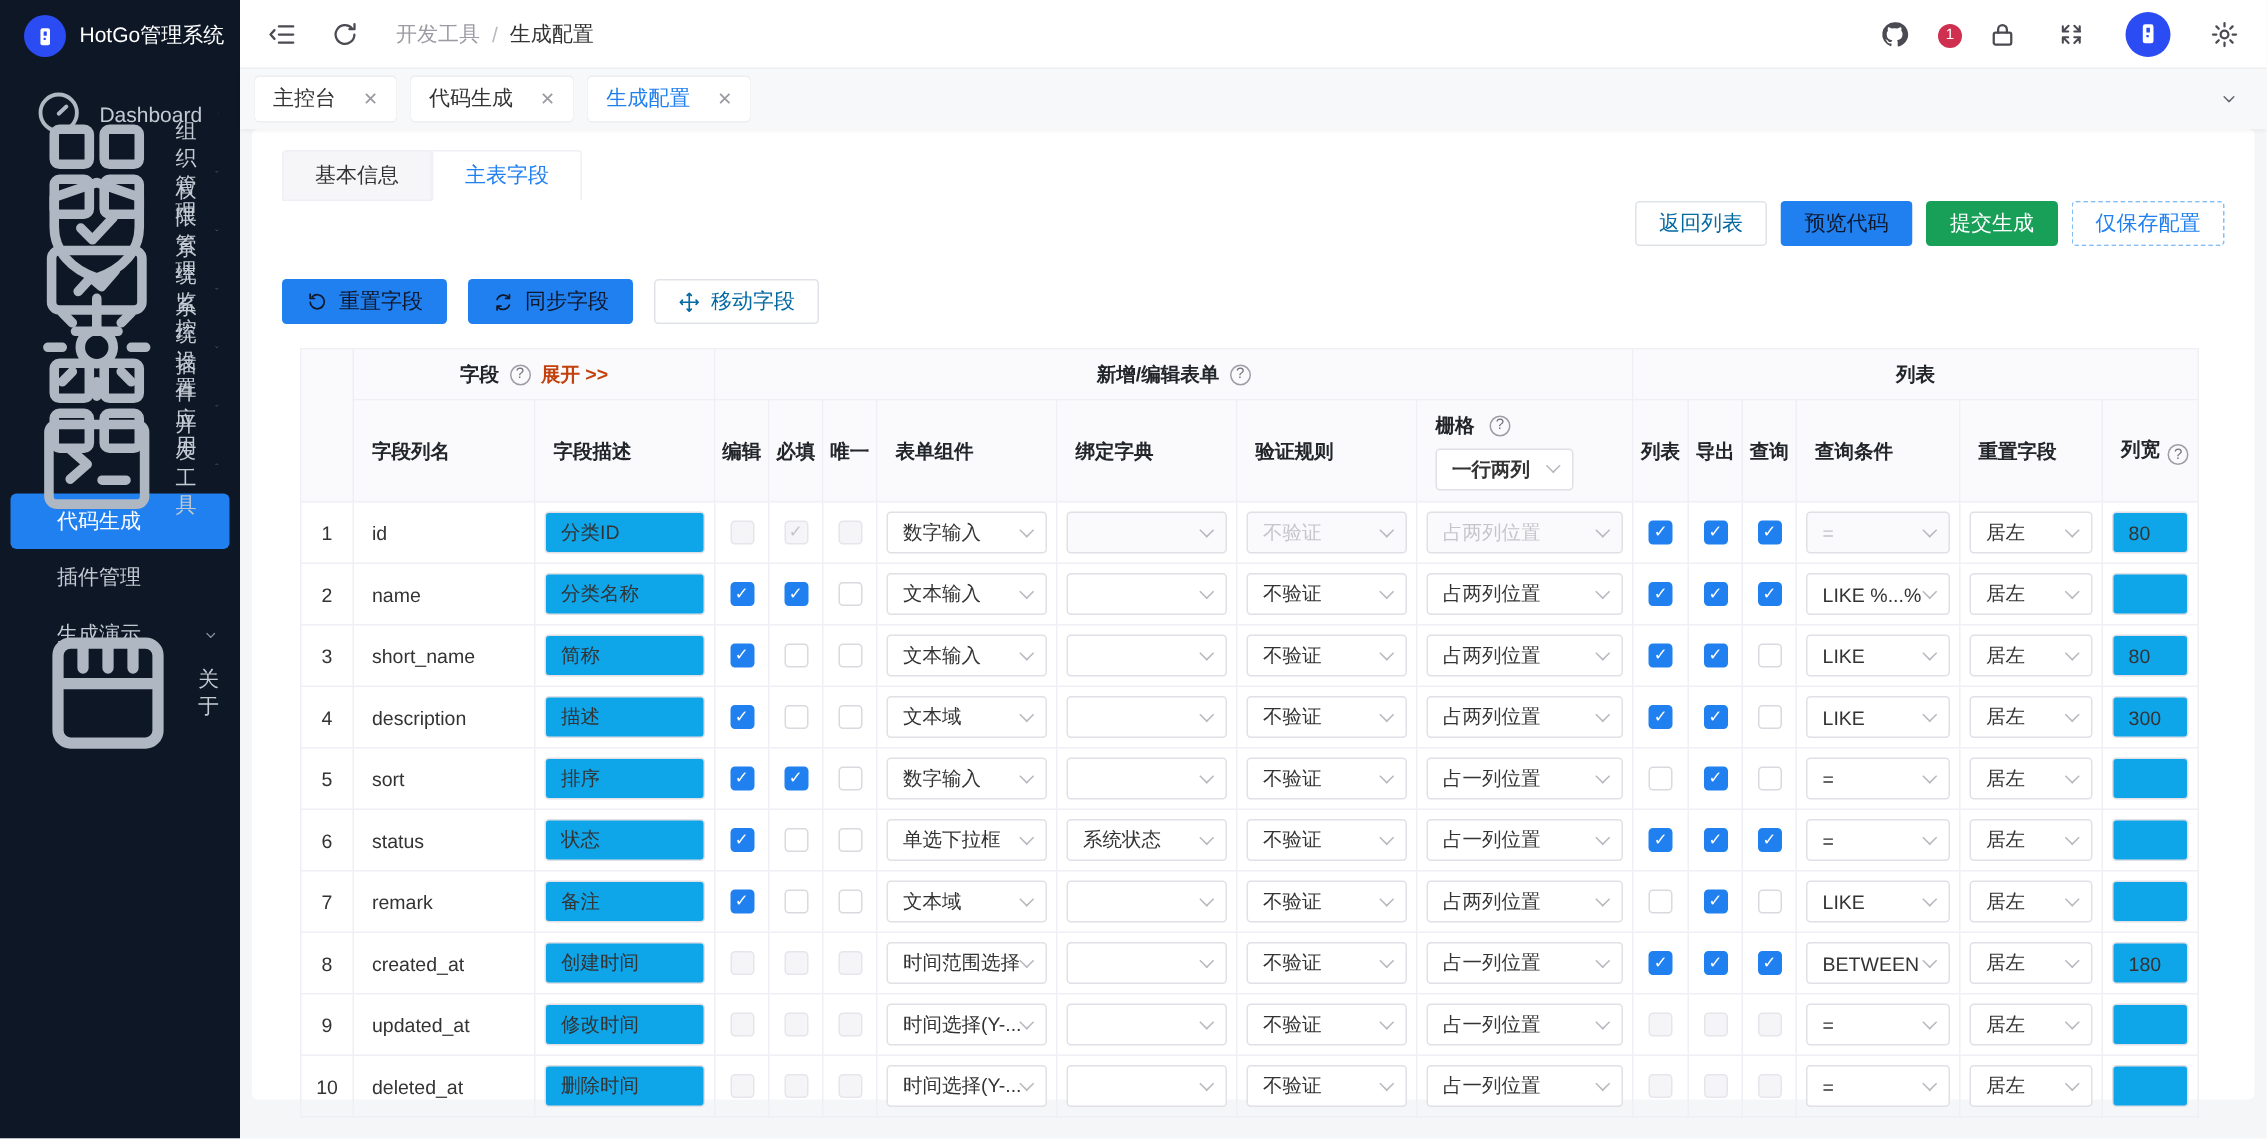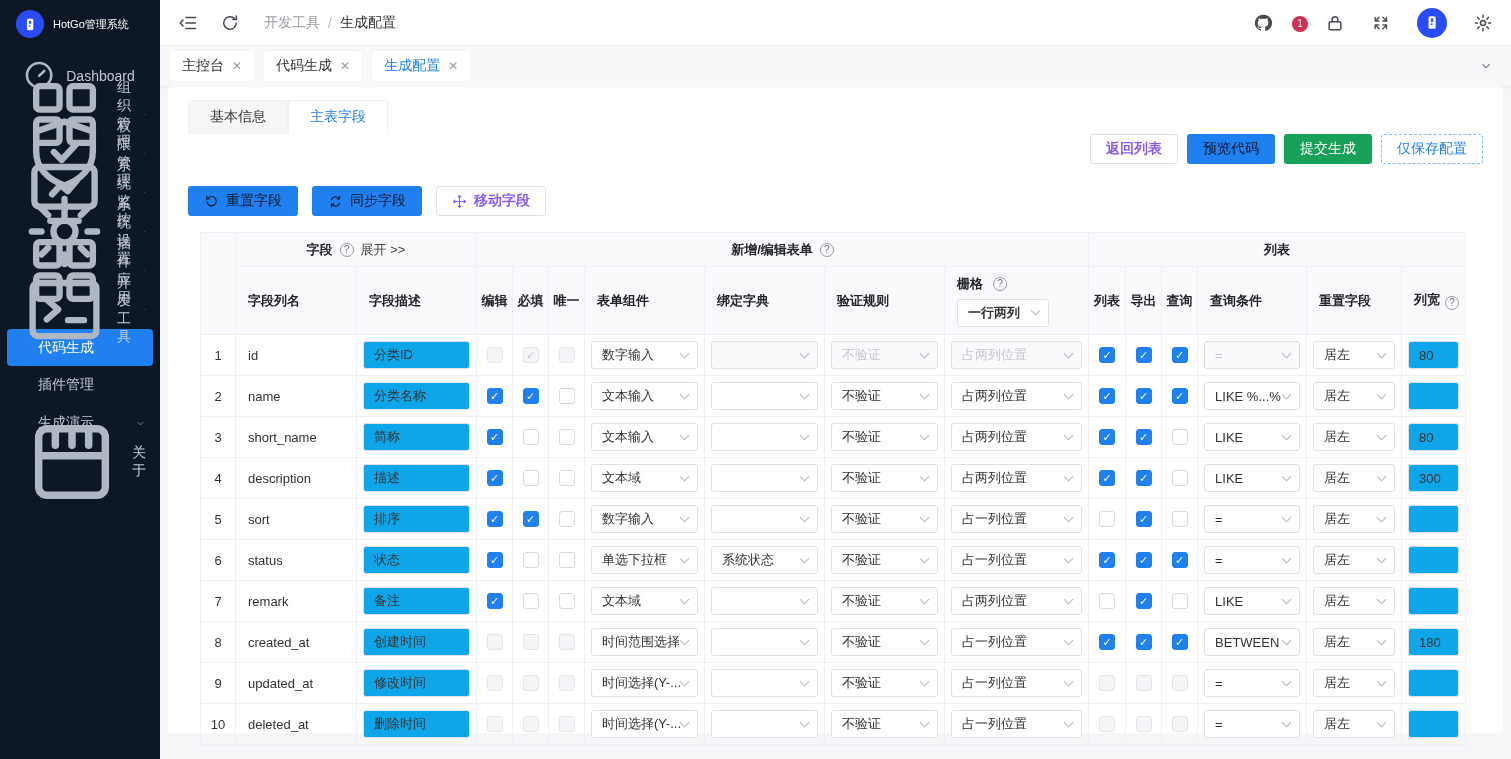--- a/index.html
+++ b/index.html
@@ -5,21 +5,21 @@
   * { margin:0; padding:0; box-sizing:border-box; }
   html,body { width:1511px; height:759px; overflow:hidden; }
   body { font-family:"Liberation Sans","DejaVu Sans",sans-serif; font-size:14px; color:#333; background:#f4f6f8; }
   .app { display:flex; width:1511px; height:759px; }
 
   
   .sidebar { width:160px; background:#0d1726; color:#c3cad3; flex:none; display:flex; flex-direction:column; }
   .logo-row { display:flex; align-items:center; gap:9px; padding:12px 0 12px 16px; height:48px; }
   .logo-circle { width:28px; height:28px; border-radius:50%; background:#2b4cf2; display:flex; align-items:center; justify-content:center; flex:none; }
   .logo-circle svg { width:17px; height:17px; }
-  .logo-title { color:#fff; font-size:11px; white-space:nowrap; }
+  .logo-title { color:#fff; font-size:14px; white-space:nowrap; }
   .nav { flex:1; padding-top:8px; overflow:hidden; }
   .nav-item { height:39px; display:flex; align-items:center; gap:10px; padding:0 14px 0 22px; cursor:pointer; font-size:14px; color:#c3cad3; }
   .nav-item .ic { width:16px; height:16px; color:#aeb7c2; flex:none; }
   .nav-item .chev { margin-left:auto; width:11px; height:11px; color:#8b94a0; }
   .nav-sub { height:38px; display:flex; align-items:center; padding-left:38px; color:#c3cad3; cursor:pointer; font-size:14px; }
   .nav-sub.active { background:#2080f0; color:#fff; border-radius:4px; margin:0 7px; padding-left:31px; height:37px; }
   .nav-sub .chev { margin-left:auto; margin-right:14px; width:11px; height:11px; color:#8b94a0; }
 
   
   .main { flex:1; display:flex; flex-direction:column; min-width:0; }
@@ -30,54 +30,54 @@
   .crumb .sep { color:#b9b9c0; }
   .tb-right { margin-left:auto; display:flex; align-items:center; gap:26px; }
   .tb-right .tb-icon { margin:0; }
   .bell-wrap { position:relative; }
   .badge { position:absolute; top:-7px; right:-9px; min-width:16px; height:16px; border-radius:9px; background:#d03050; color:#fff; font-size:10px; display:flex; align-items:center; justify-content:center; padding:0 4px; }
   .avatar { width:30px; height:30px; border-radius:50%; background:#2b4cf2; display:flex; align-items:center; justify-content:center; cursor:pointer; }
   .avatar svg { width:19px; height:19px; }
 
   
   .chips-bar { height:40px; background:#f7f8fa; display:flex; align-items:center; padding:0 10px; gap:10px; box-shadow:0 1px 3px rgba(0,0,0,.05); flex:none; position:relative; z-index:2; }
-  .chip { height:30px; background:#fff; border-radius:3px; display:flex; align-items:center; gap:8px; padding:0 12px; cursor:pointer; color:#333; box-shadow:0 0 1px rgba(0,0,0,.12); }
+  .chip { height:30px; background:#fff; border-radius:3px; display:flex; align-items:center; gap:18px; padding:0 12px; cursor:pointer; color:#333; box-shadow:0 0 1px rgba(0,0,0,.12); }
   .chip.active { color:#2080f0; }
   .chip .x { font-size:12px; color:#9a9aa2; line-height:1; }
   .chips-caret { margin-left:auto; width:14px; height:14px; color:#6a6a72; cursor:pointer; margin-right:8px; }
 
   
   .content { flex:1; padding:0 8px; overflow:hidden; }
   .card { background:#fff; border-radius:4px; margin-top:0; height:647px; padding:14px 20px 20px; }
   .card-head { display:flex; align-items:flex-start;flex-direction:column; }
   .tabs { display:flex; }
   .tab { height:34px; padding:0 21px; display:flex; align-items:center; background:#f6f6f9; border:1px solid #efeff5; color:#333; cursor:pointer; font-size:14px; }
   .tab:first-child { border-radius:3px 0 0 0; }
   .tab.active { background:#fff; color:#2080f0; border-bottom-color:#fff; border-radius:0 3px 0 0; }
   .head-actions { margin-left:auto; display:flex; gap:9px; }
   .btn { height:30px; padding:0 15px; border-radius:3px; font-size:14px; display:inline-flex; align-items:center; gap:7px; border:1px solid transparent; cursor:pointer; background:#fff; white-space:nowrap; }
   .btn .ic { width:15px; height:15px; }
-  .btn-default { border-color:#dfe3e8; color:#8b5cf6;font-weight:bold; }
+  .btn-default { border-color:#dfe3e8; color:#0369a1; }
   .btn-primary { background:#2080f0; color:#0f172a; }
   .btn-success { background:#18a058; color:#fff; }
   .btn-dashed { border:1px dashed #84bdf6; color:#2080f0; }
   .toolbar { margin-top:22px; display:flex; gap:14px; }
 
   
   .table-wrap { margin-top:16px; margin-left:12px; }
   table { border-collapse:collapse; table-layout:fixed; width:1265px; font-size:13px; }
   th,td { border:1px solid #efeff5; overflow:hidden; }
   thead th { background:#fafafc; font-weight:bold; color:#22252a; }
   .gh { height:34px; text-align:center; font-size:13px; }
   .gh-inner { display:flex; align-items:center; justify-content:center; gap:7px; }
   .lh { height:68px; text-align:left; padding-left:12px; vertical-align:middle; }
   .lh.center { text-align:center; padding-left:0; }
   .help { width:14px; height:14px; border:1px solid #9d9da6; border-radius:50%; font-size:10px; color:#73737c; display:inline-flex; align-items:center; justify-content:center; font-weight:normal; flex:none; cursor:pointer; }
   .lh .help { vertical-align:-2px; margin-left:5px; display:inline-flex; }
-  .expand-link { color:#404040; cursor:pointer; font-weight:normal; }
+  .expand-link { color:#c2410c; cursor:pointer; font-weight:bold; }
   td { height:41px; color:#333; padding:0 6px; }
   td.center { text-align:center; }
   td.name-cell { padding-left:12px; }
   .inp { width:100%; height:28px; border:1px solid #e0e0e6; border-radius:3px; padding:0 10px; font-size:13px; color:#333; background:#0ea5e9; outline:none; font-family:inherit; }
   .sel { height:28px; border:1px solid #e0e0e6; border-radius:3px; background:#fff; display:flex; align-items:center; padding:0 9px 0 10px; color:#333; cursor:pointer; }
   .sel-v { flex:1; text-align:left; white-space:nowrap; overflow:hidden; }
   .caret { width:7px; height:7px; border-right:1.4px solid #b8b8bf; border-bottom:1.4px solid #b8b8bf; transform:rotate(45deg); margin-top:-4px; flex:none; }
   .sel.disabled { background:#fafafc; color:#c5c5cc; cursor:not-allowed; }
   .cb { width:16px; height:16px; border:1px solid #d9d9df; border-radius:3px; margin:0 auto; background:#fff; display:flex; align-items:center; justify-content:center; font-size:11px; color:transparent; cursor:pointer; line-height:1; }
   .cb.checked { background:#2080f0; border-color:#2080f0; color:#fff; }

